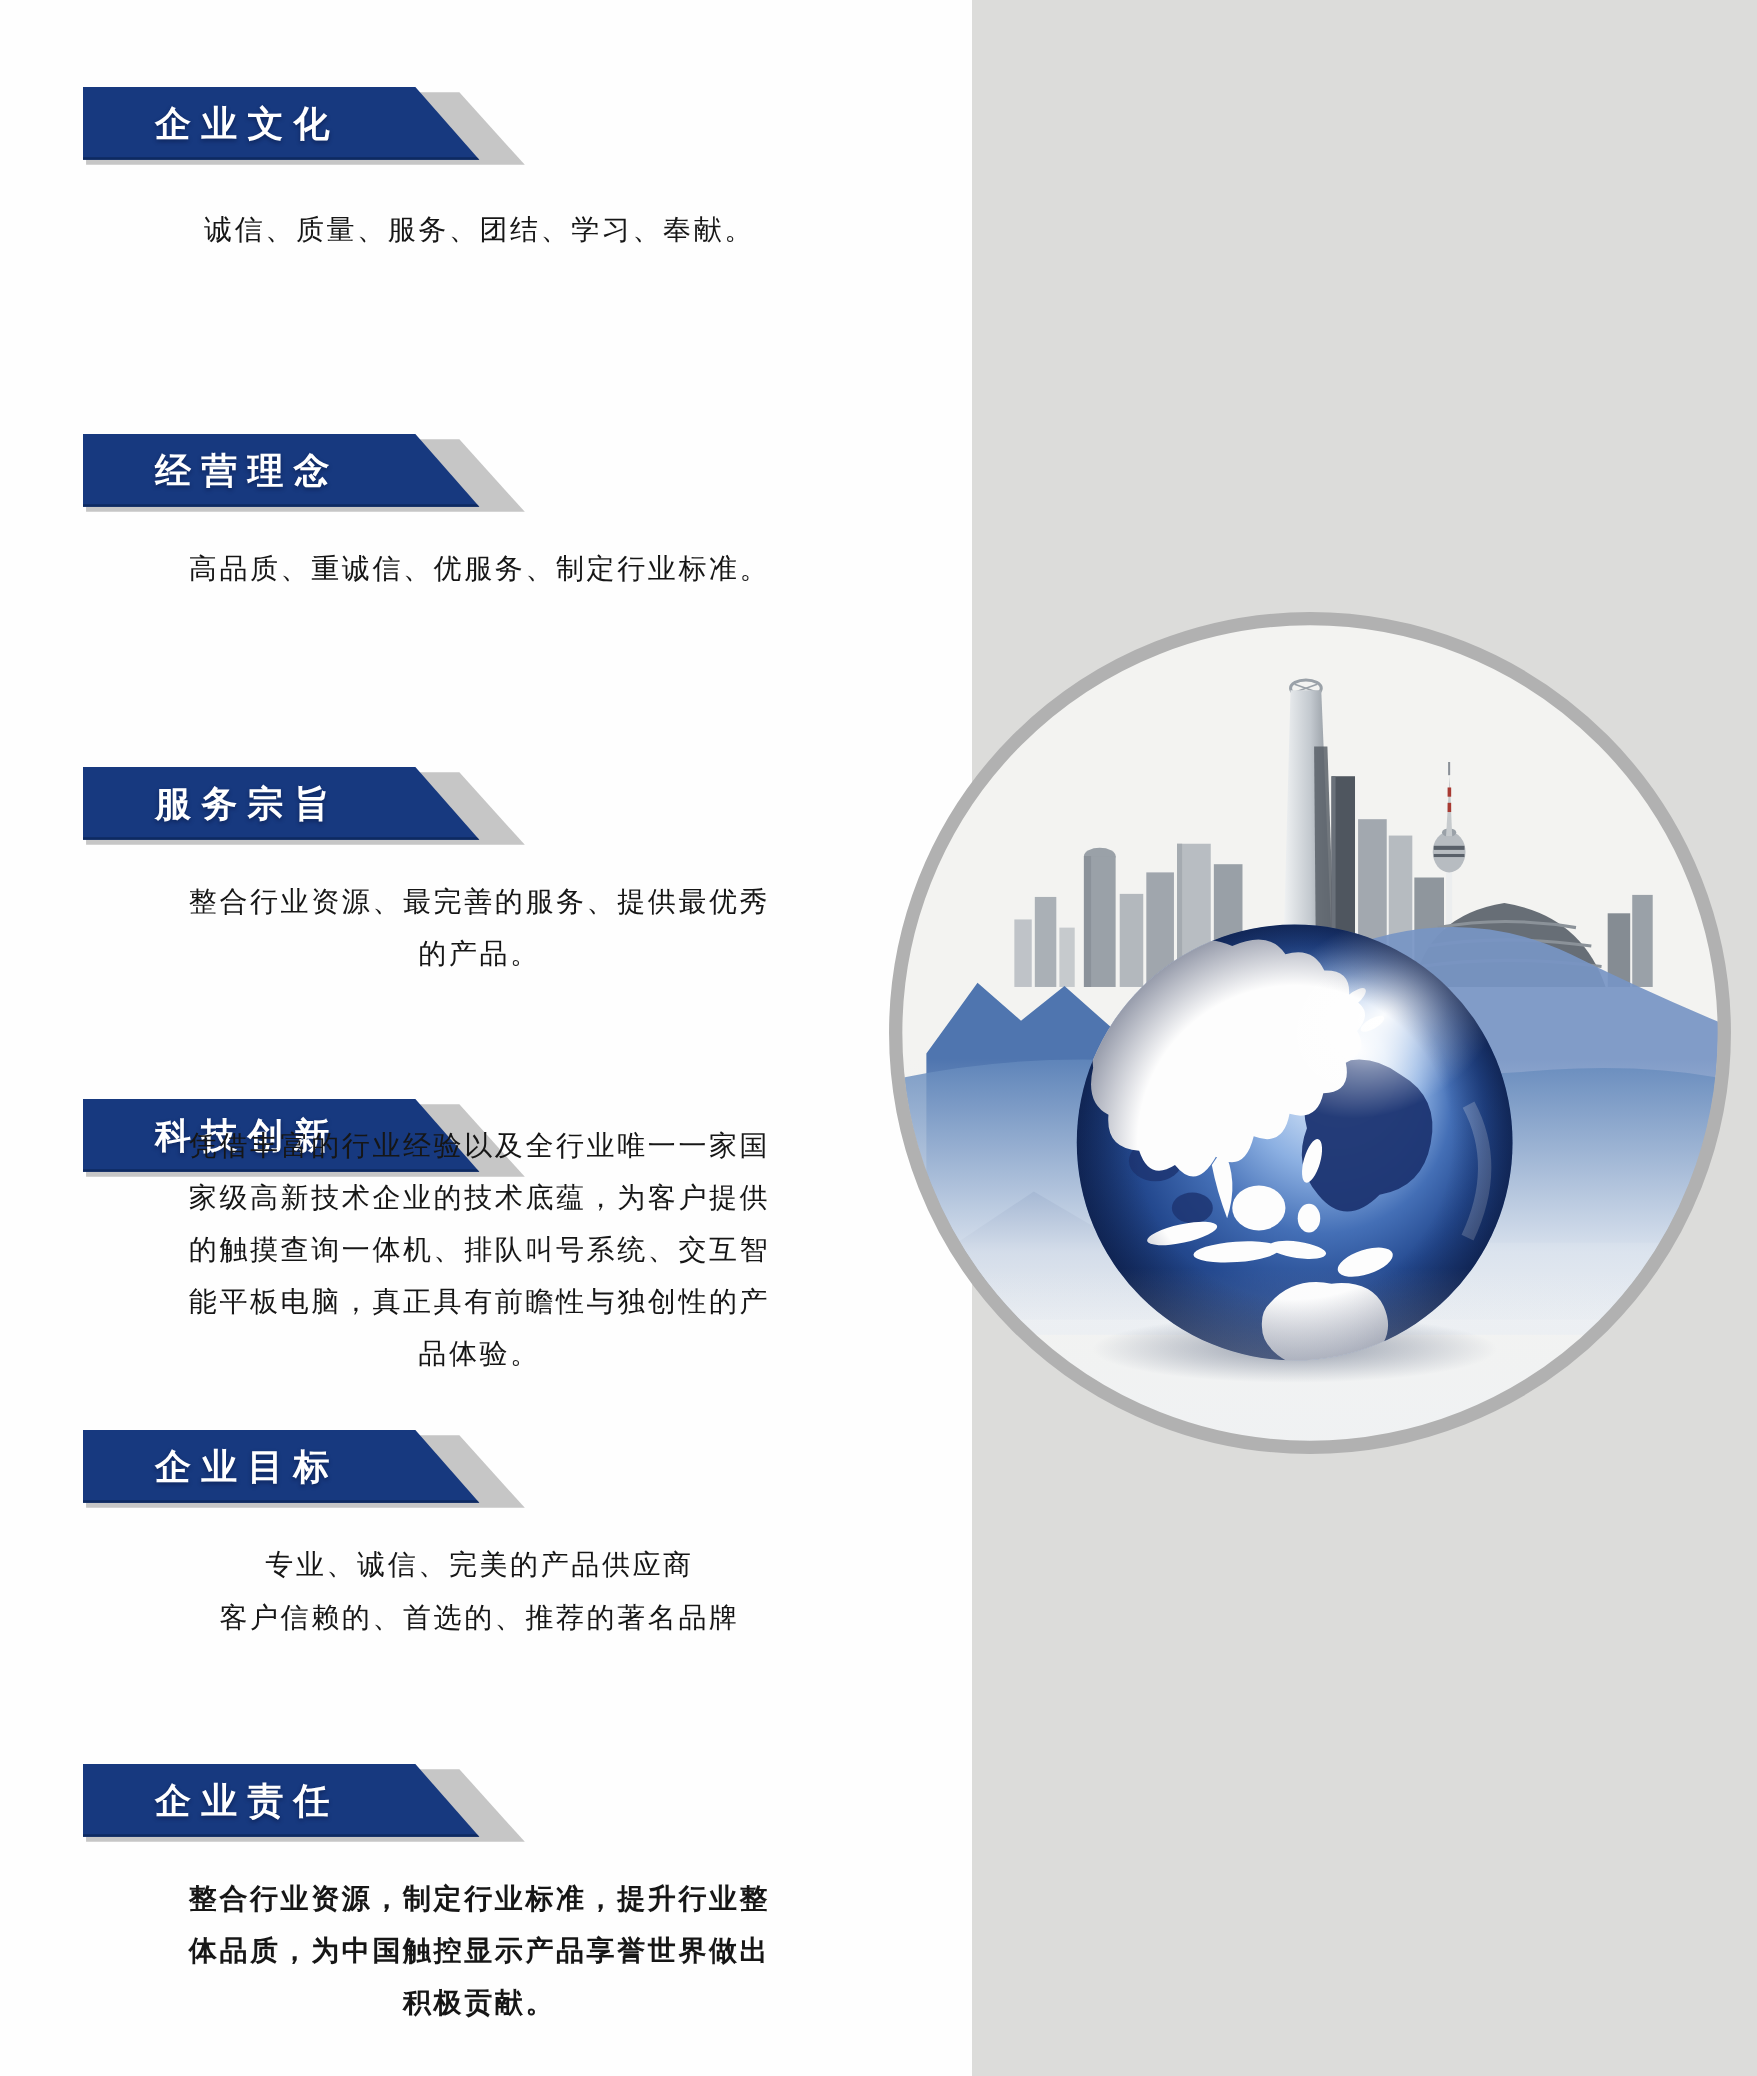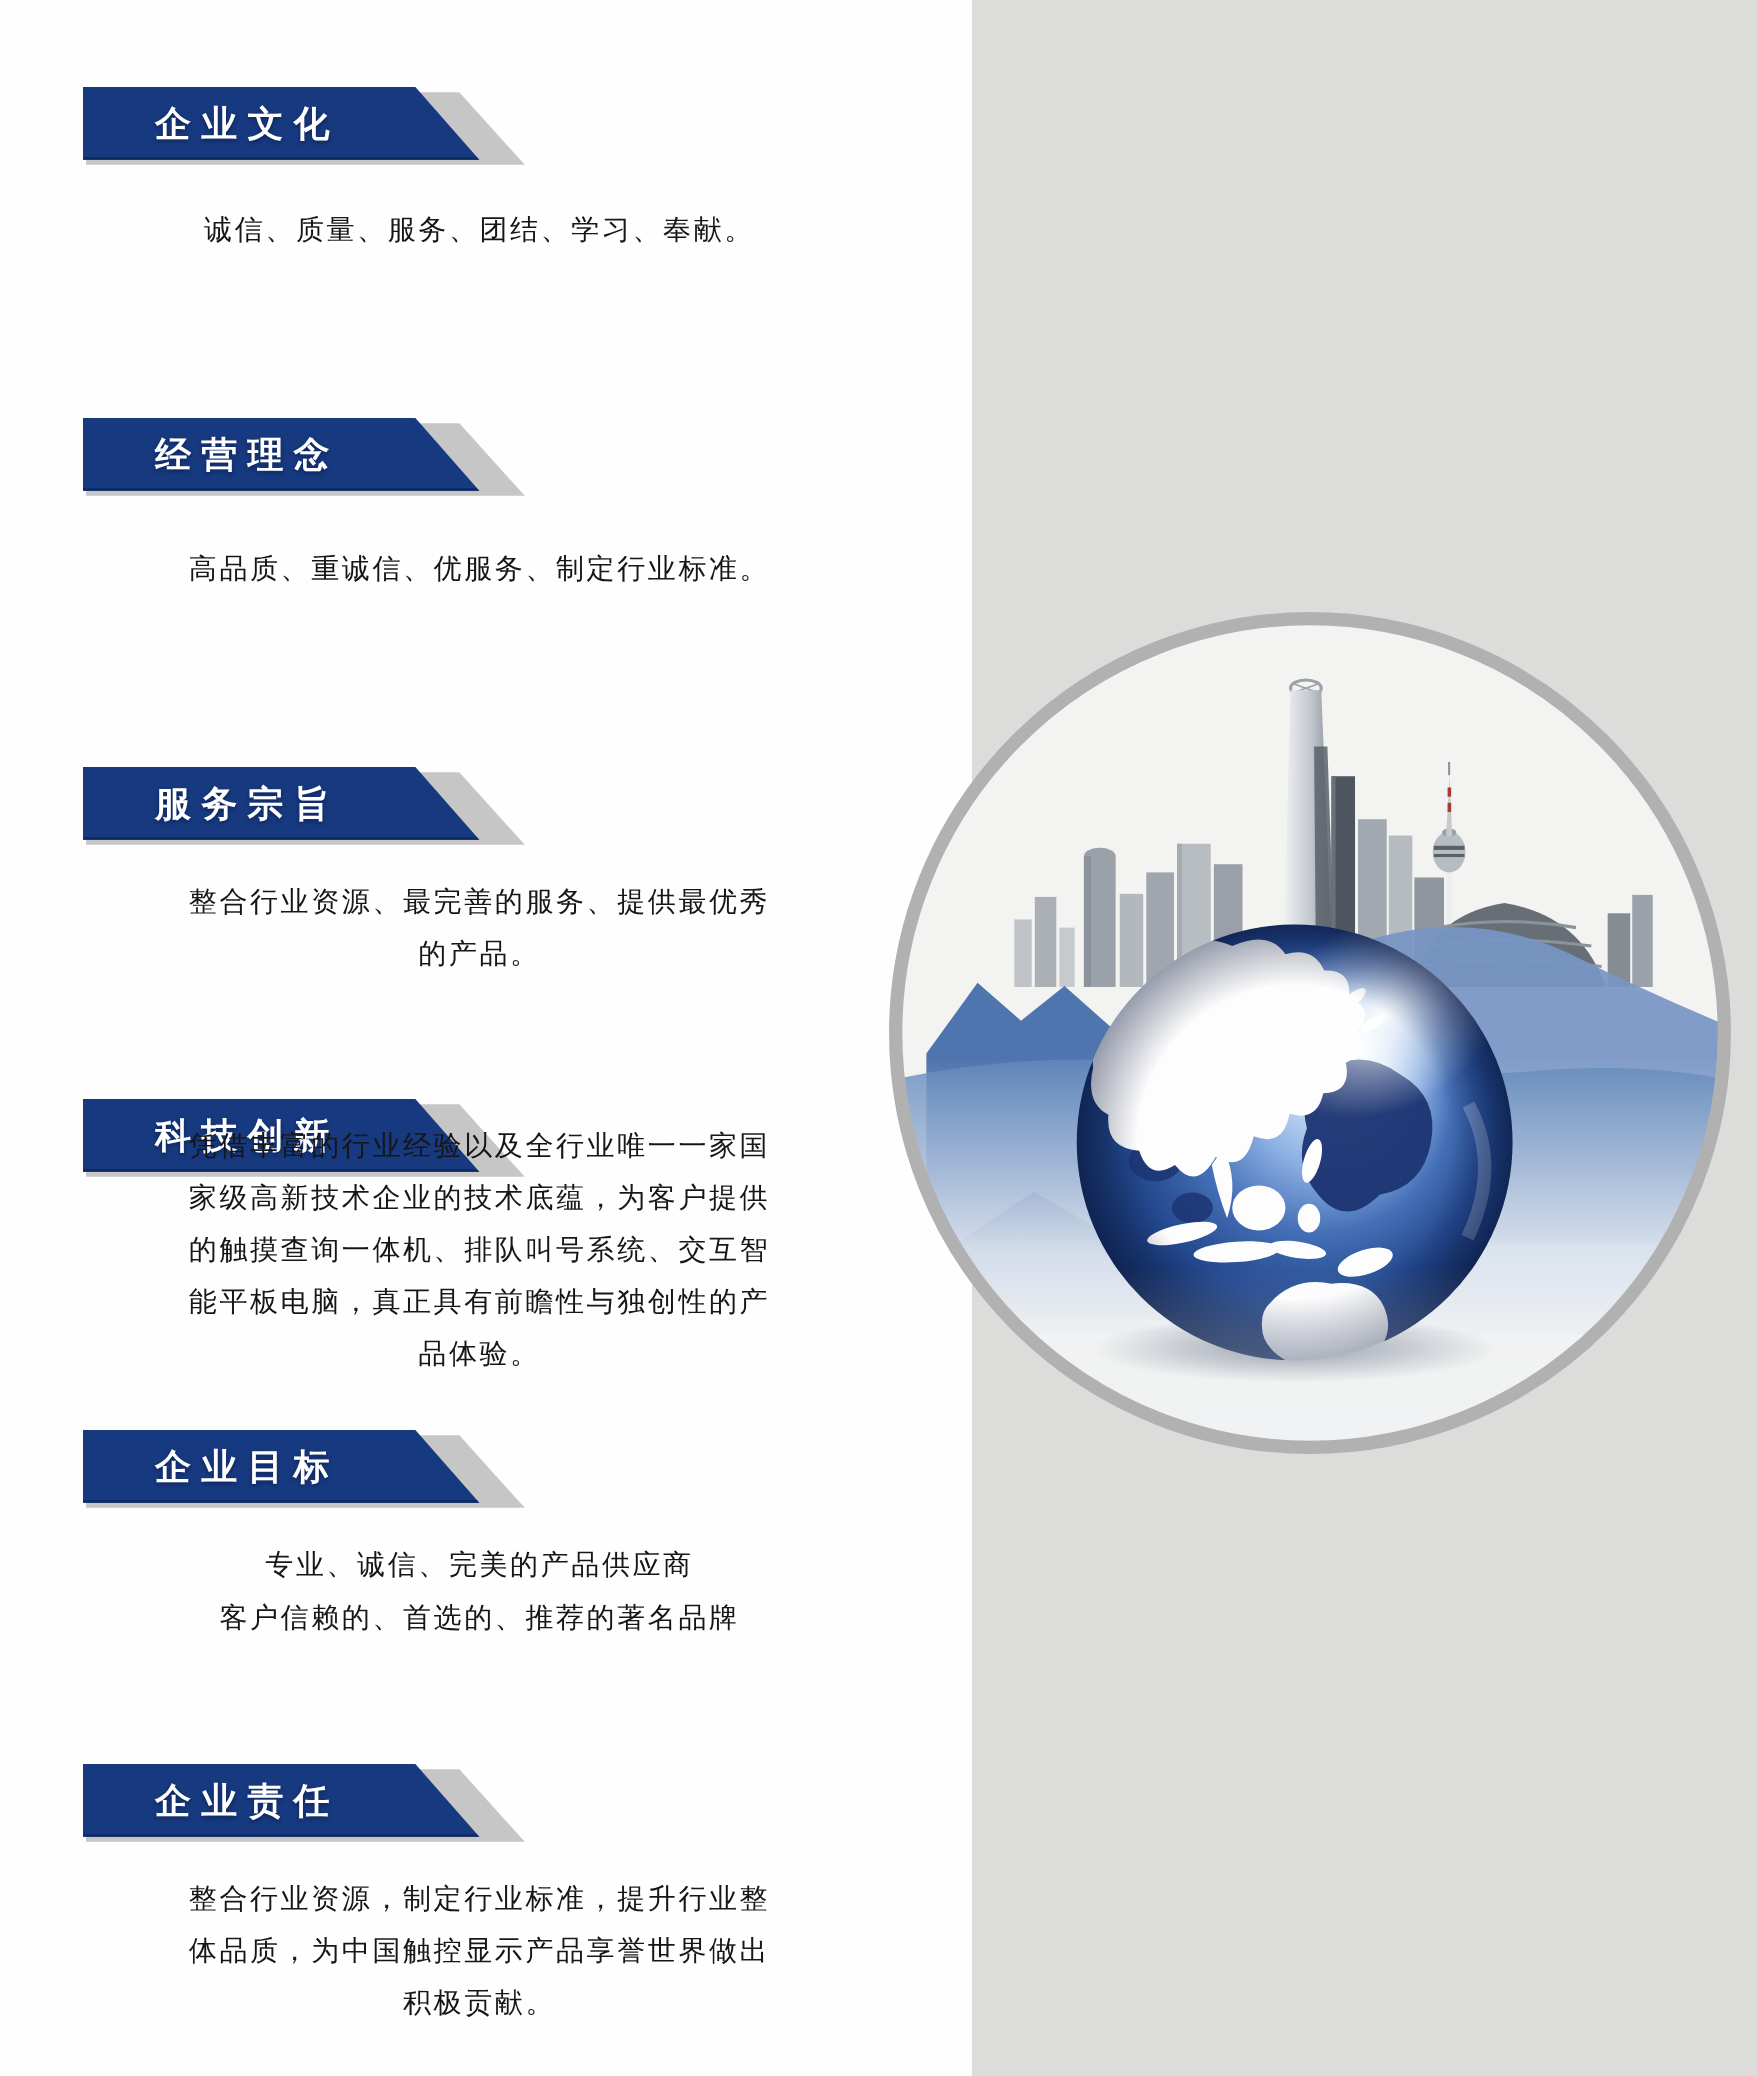--- a/index.html
+++ b/index.html
@@ -42,26 +42,26 @@
   }
   .para{
     position:absolute;left:180px;width:599px;
     font-size:28px;line-height:52px;letter-spacing:2.6px;
     color:var(--text-black);
     font-weight:500;
     text-align:center;
   }
   .para-line{white-space:nowrap;}
   
-  #banner-0{top:87px;}  #banner-1{top:418px;}  #banner-2{top:767px;}
+  #banner-0{top:87px;}  #banner-1{top:434px;}  #banner-2{top:767px;}
   #banner-3{top:1099px;} #banner-4{top:1430px;} #banner-5{top:1764px;}
   
   #para-0{top:204px;}  #para-1{top:543px;} #para-2{top:876px;}
   #para-3{top:1120px;} #para-4a{top:1539px;} #para-4b{top:1592px;}
-  #para-5{top:1873px;}
+  #para-5{top:1873px;font-weight:bold;}
 </style>
 </head>
 <body>
 
 <div class="right-panel"></div>
 
 <svg class="artwork" viewBox="0 0 1740 1740" aria-hidden="true">
   <defs>
     <clipPath id="circleClip">
         <circle cx="870" cy="870" r="798"></circle>

